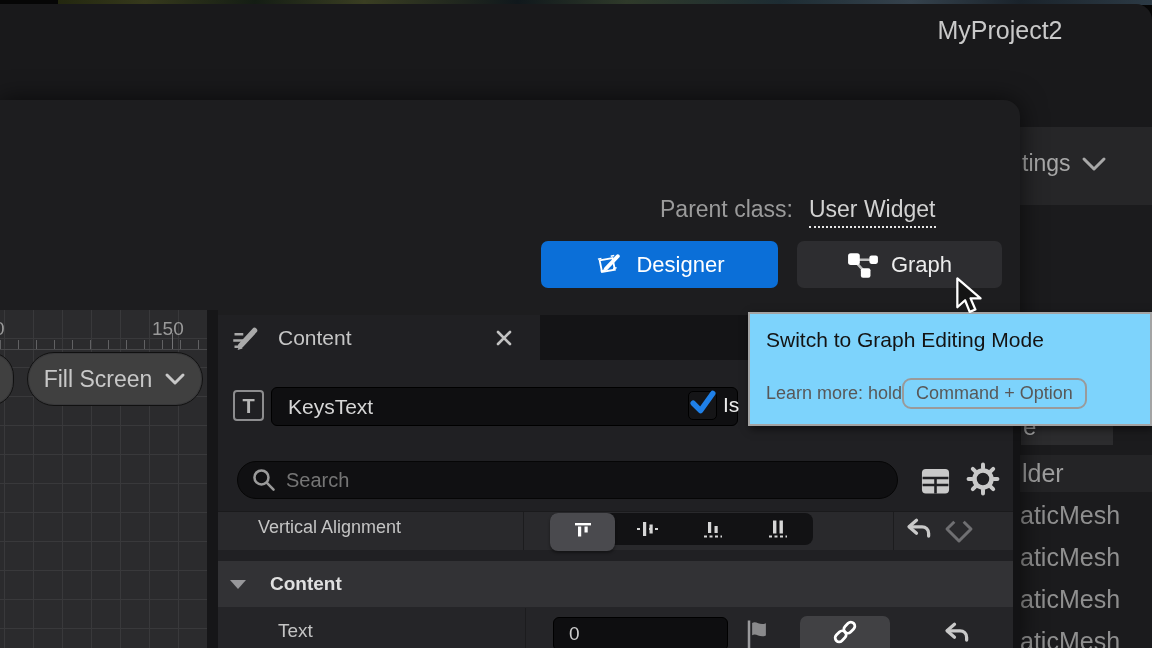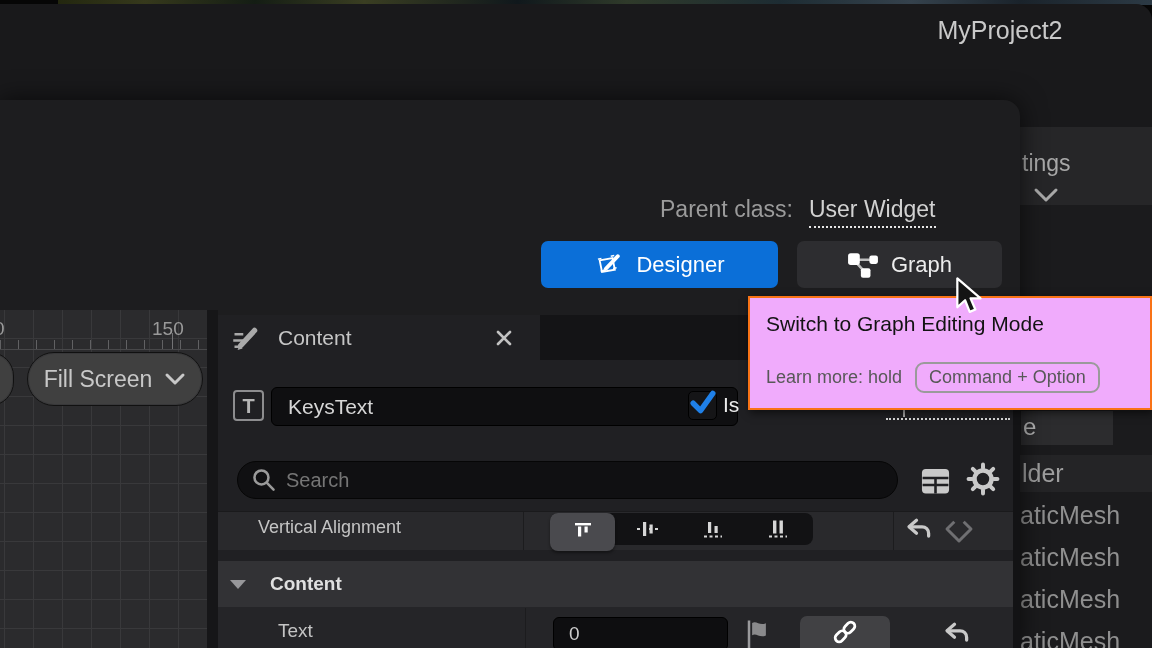--- a/index.html
+++ b/index.html
@@ -103,41 +103,41 @@
 
   .text-row { position:absolute; left:218px; top:607px; width:795px; height:41px; background:#252528; }
   .text-label { position:absolute; left:278px; top:620px; color:#c4c4c4; font-size:19px; }
   .text-input { position:absolute; left:553px; top:617px; width:175px; height:34px; background:#0e0e10;
     border:1px solid #000; border-radius:6px; color:#cccccc; font-size:19px; padding-left:15px;
     font-family:"Liberation Sans",sans-serif; outline:none; }
   .bind-btn { position:absolute; left:800px; top:616px; width:90px; height:32px; background:#414144;
     border:none; border-radius:7px 7px 0 0; display:flex; align-items:center; justify-content:center; }
 
   
-  .tooltip { position:absolute; left:748px; top:296px; width:404px; height:114px; background:#f0abfc;
-    border:2px solid #f97316; box-shadow:2px 3px 8px rgba(0,0,0,.55); z-index:20; }
+  .tooltip { position:absolute; left:748px; top:312px; width:404px; height:114px; background:#7dd3fc;
+    border:2px solid #a3a3a3; box-shadow:2px 3px 8px rgba(0,0,0,.55); z-index:20; }
   .tooltip-title { position:absolute; left:16px; top:14px; color:#131313; font-size:21px; }
   .tooltip-hint { position:absolute; left:16px; top:64px; color:#585858; font-size:18px;
-    display:flex; align-items:center; gap:13px; }
+    display:flex; align-items:center; }
   .keycap { border:2px solid #9a9a9a; border-radius:9px; padding:3px 12px; color:#585858; font-size:18px; }
 
   .cursor { position:absolute; left:954px; top:277px; z-index:30; }
   svg { display:block; }
 </style>
 </head>
 <body>
 
 <div id="screen">
 
   <div class="viewport-strip"></div>
   <div class="backdrop-top"></div>
   <div class="backdrop-title">MyProject2</div>
 
   <div class="settings-band"></div>
-  <div class="settings-btn" style="left:1022px; top:150px; position:absolute;flex-direction:column;">
+  <div class="settings-btn" style="left:1022px; top:150px; position:absolute;">
     <span>tings</span>
     <svg width="26" height="16" viewBox="0 0 26 16">
       <polyline points="3,3 13,13 23,3" fill="none" stroke="#a8a8a8" stroke-width="3" stroke-linecap="round" stroke-linejoin="round"></polyline>
     </svg>
   </div>
 
   <div class="right-column"></div>
   <div class="partial-btn-e">e</div>
   <div class="row-lder">lder</div>
   <div class="asset-label" style="top:501px;">aticMesh</div>

